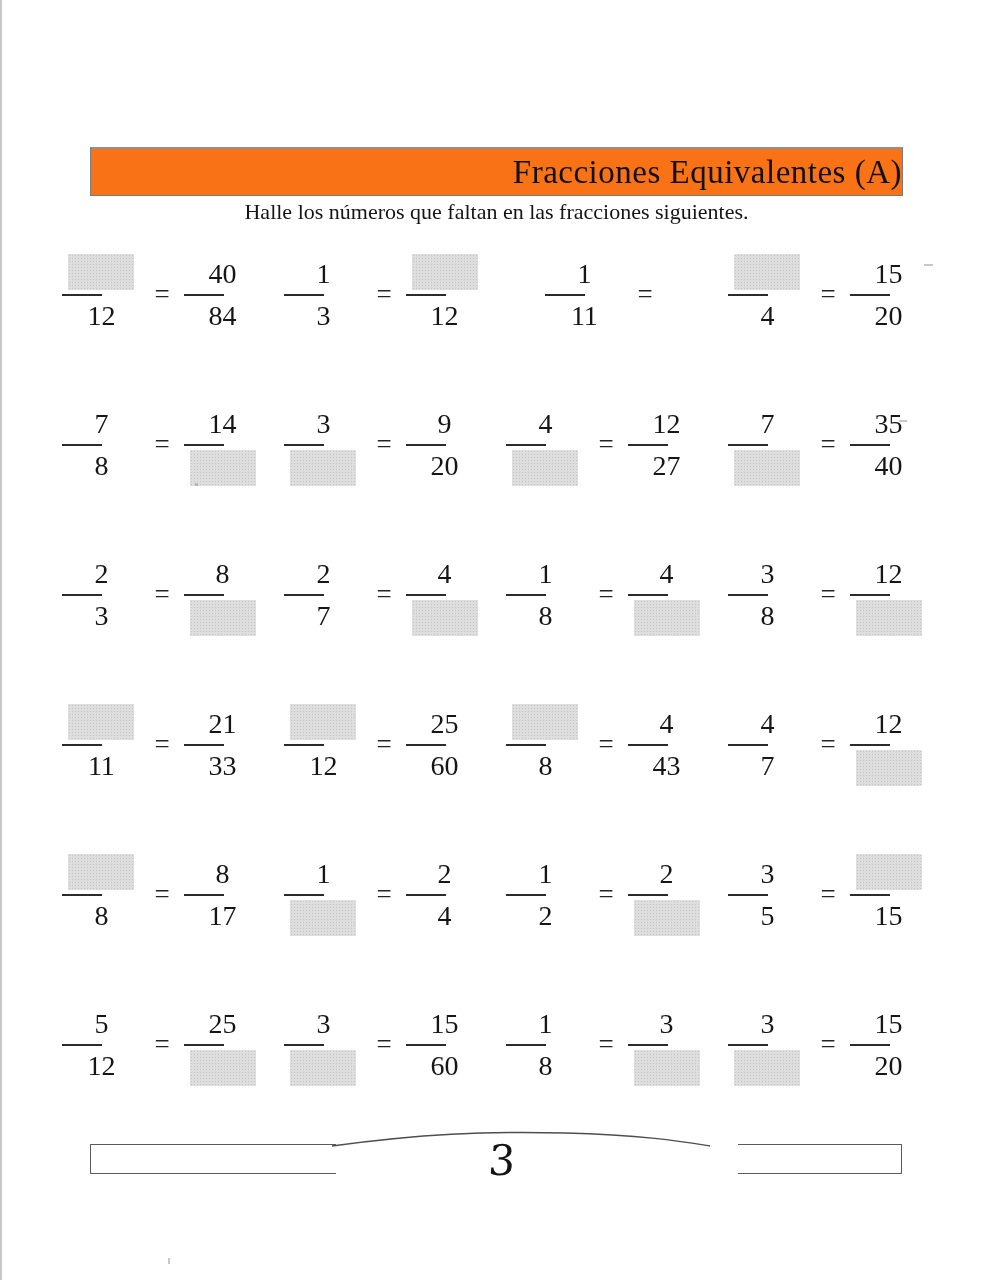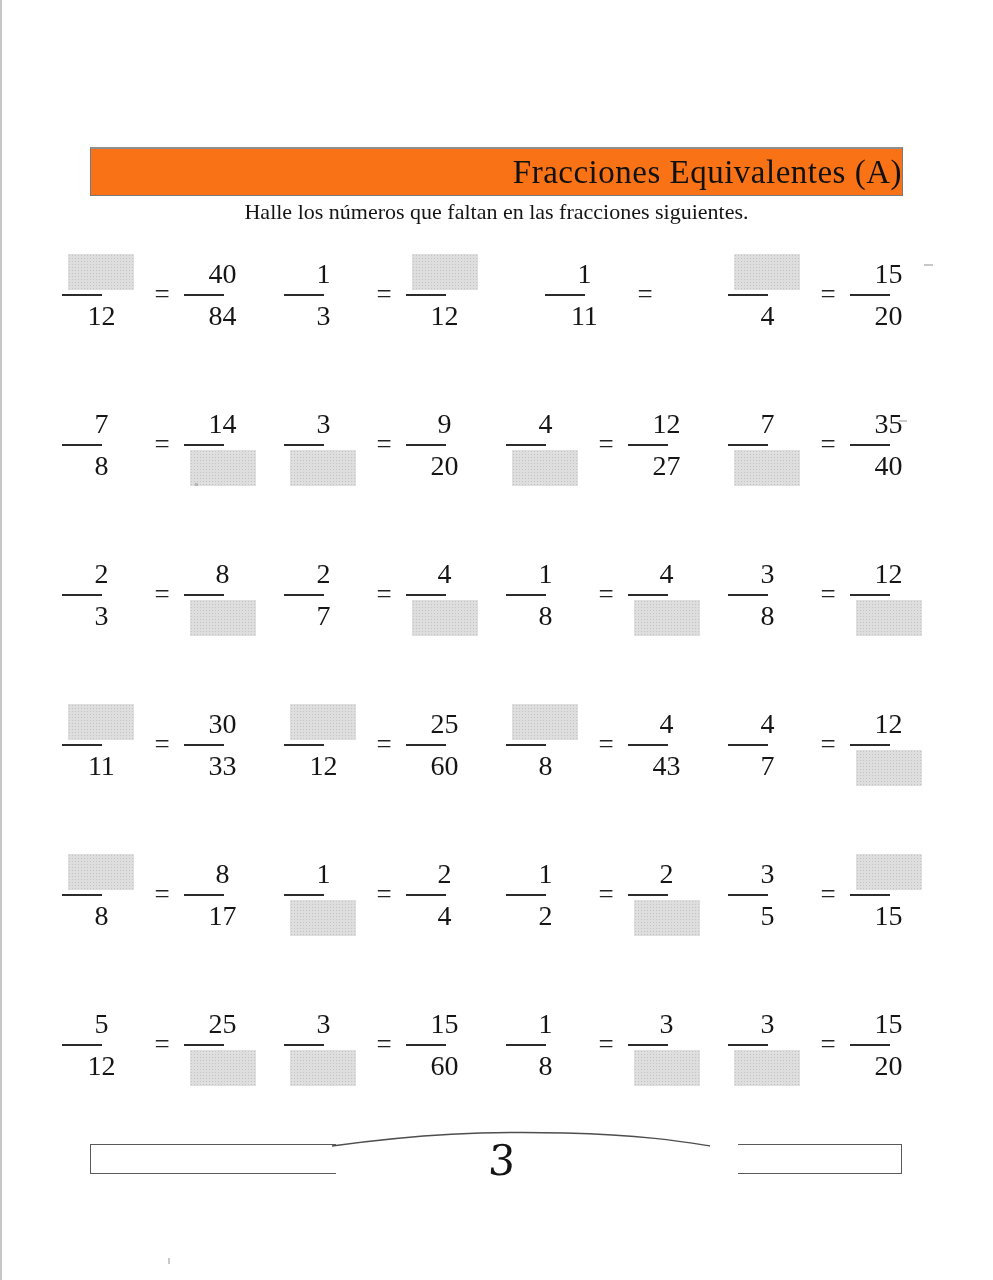--- a/index.html
+++ b/index.html
@@ -266,21 +266,21 @@
   <div class="problem">
     <div class="frac">
       <div class="cell top">
             <div class="blank"></div>
           </div>
       <div class="bar"></div>
       <div class="cell bot">11</div>
     </div>
     <div class="eq">=</div>
     <div class="frac">
-      <div class="cell top">30</div>
+      <div class="cell top">21</div>
       <div class="bar"></div>
       <div class="cell bot">33</div>
     </div>
   </div>
 
   <div class="problem">
     <div class="frac">
       <div class="cell top">
             <div class="blank"></div>
           </div>

